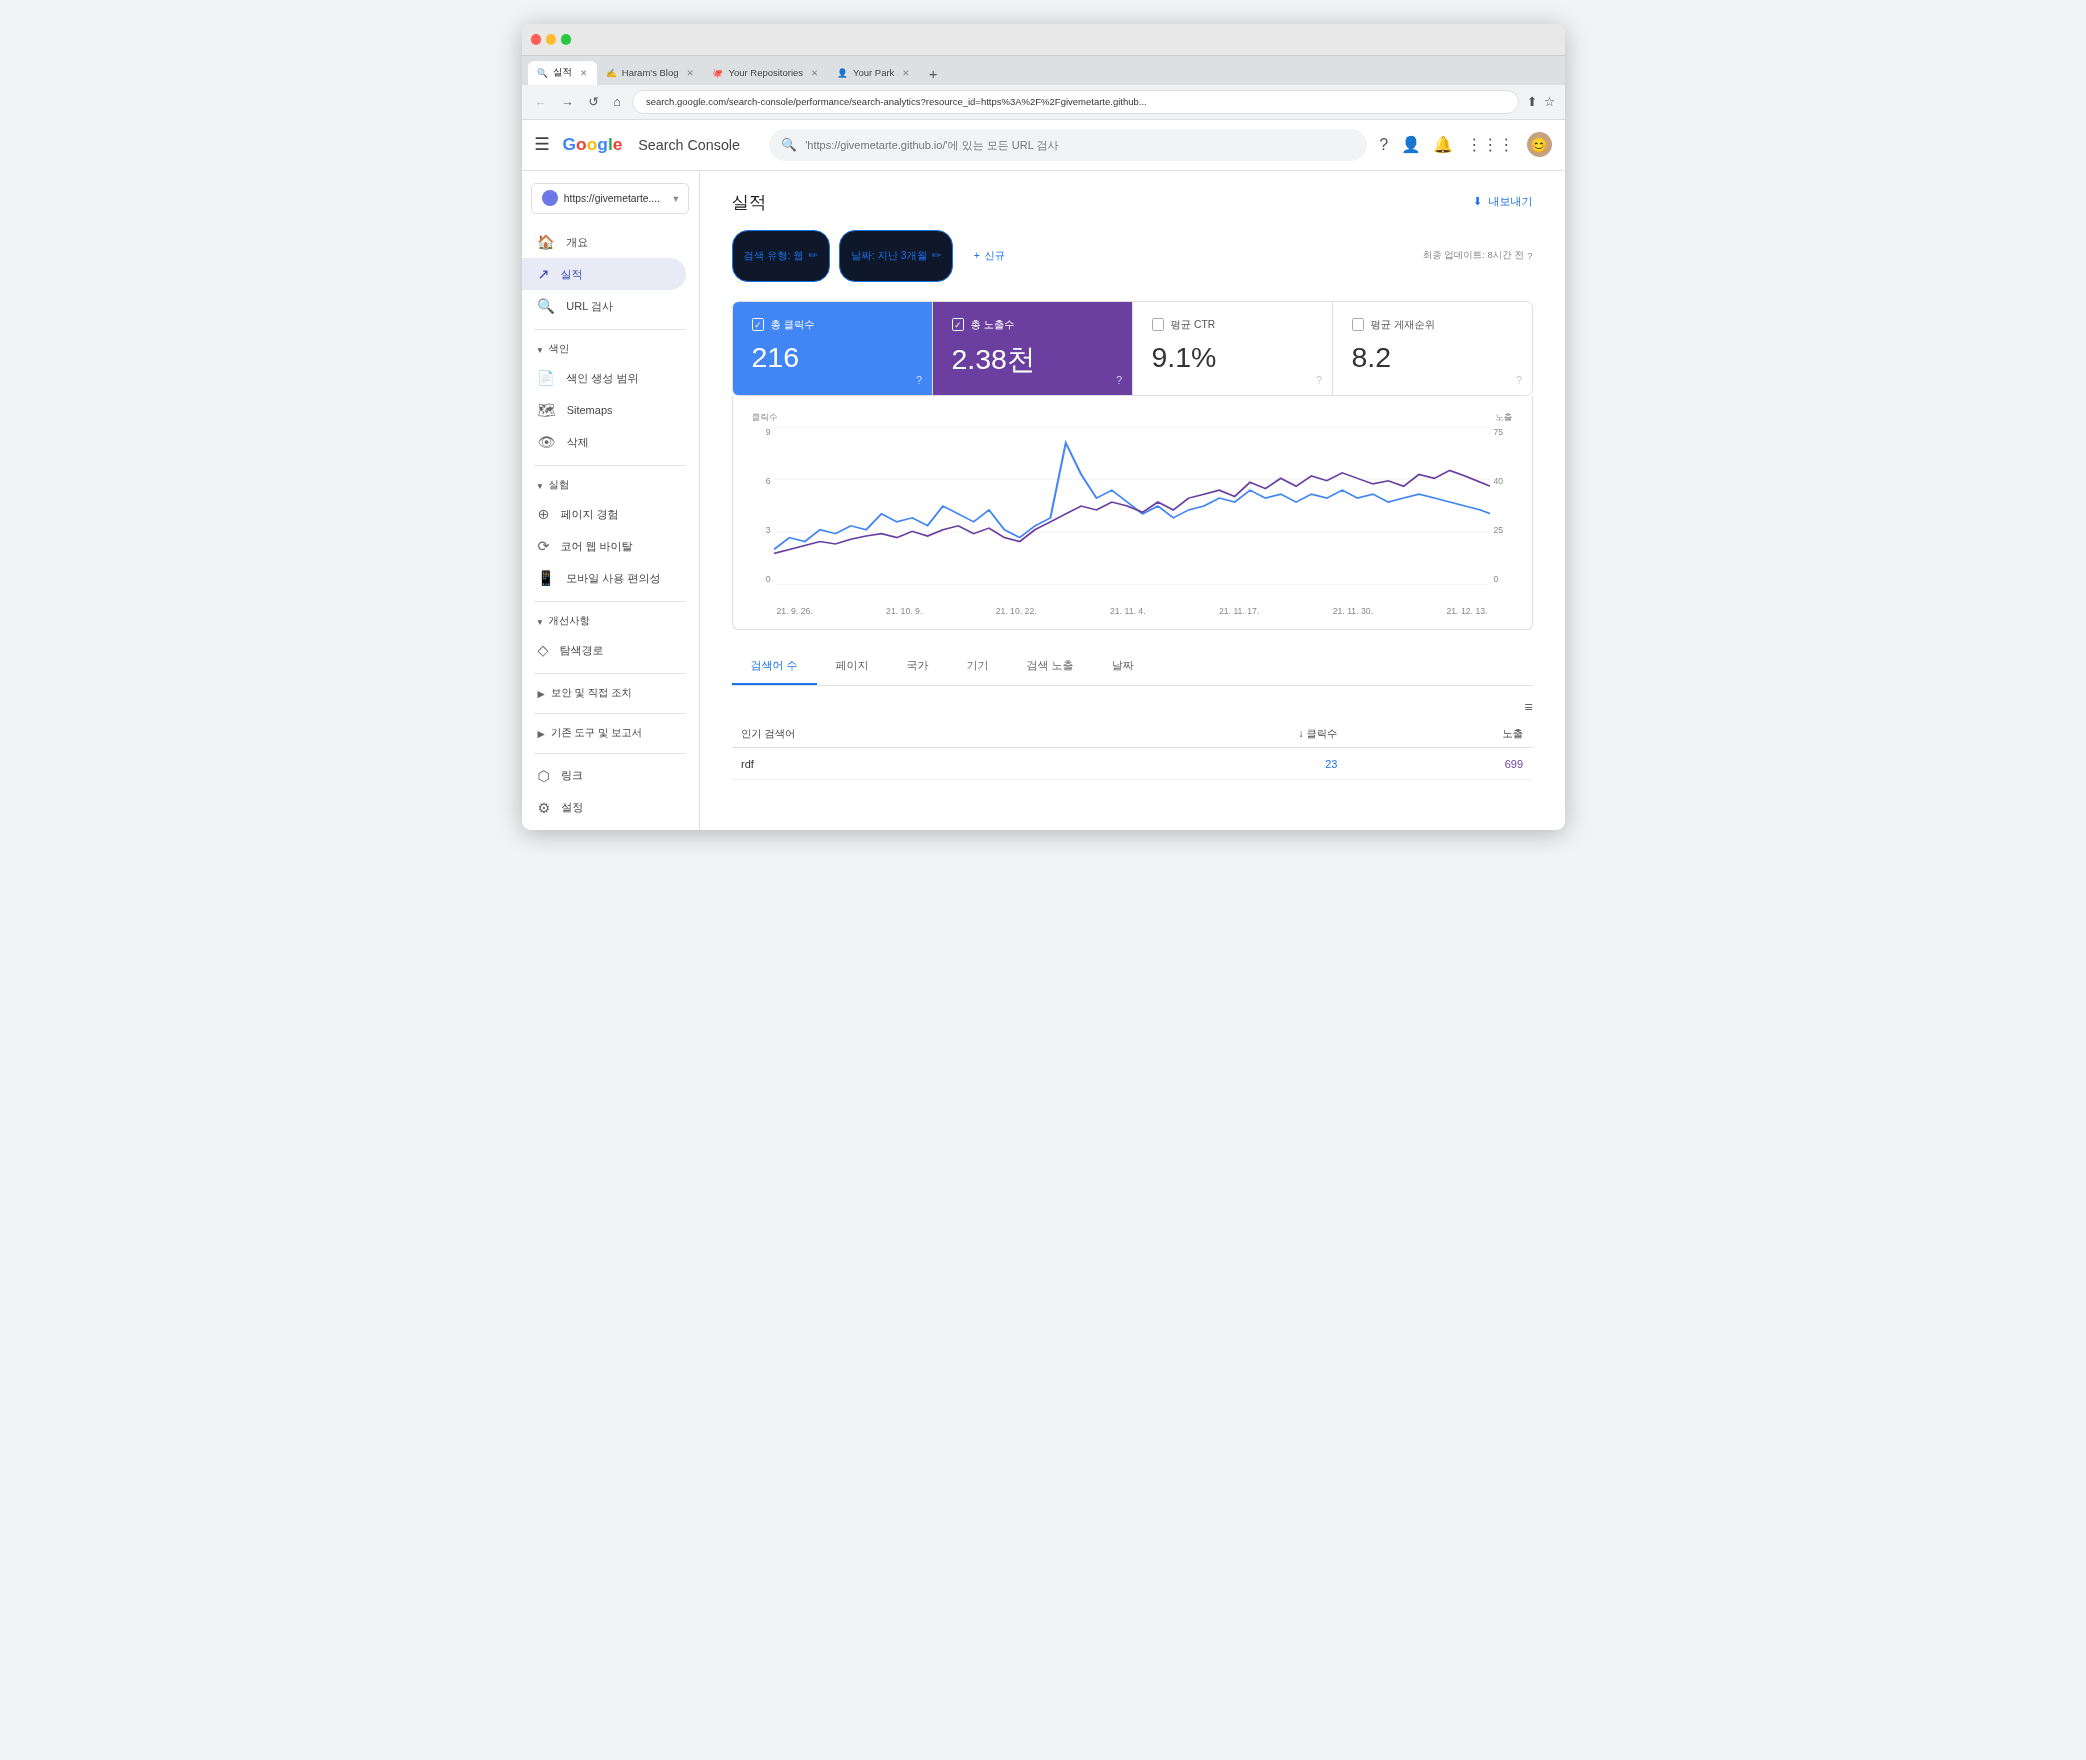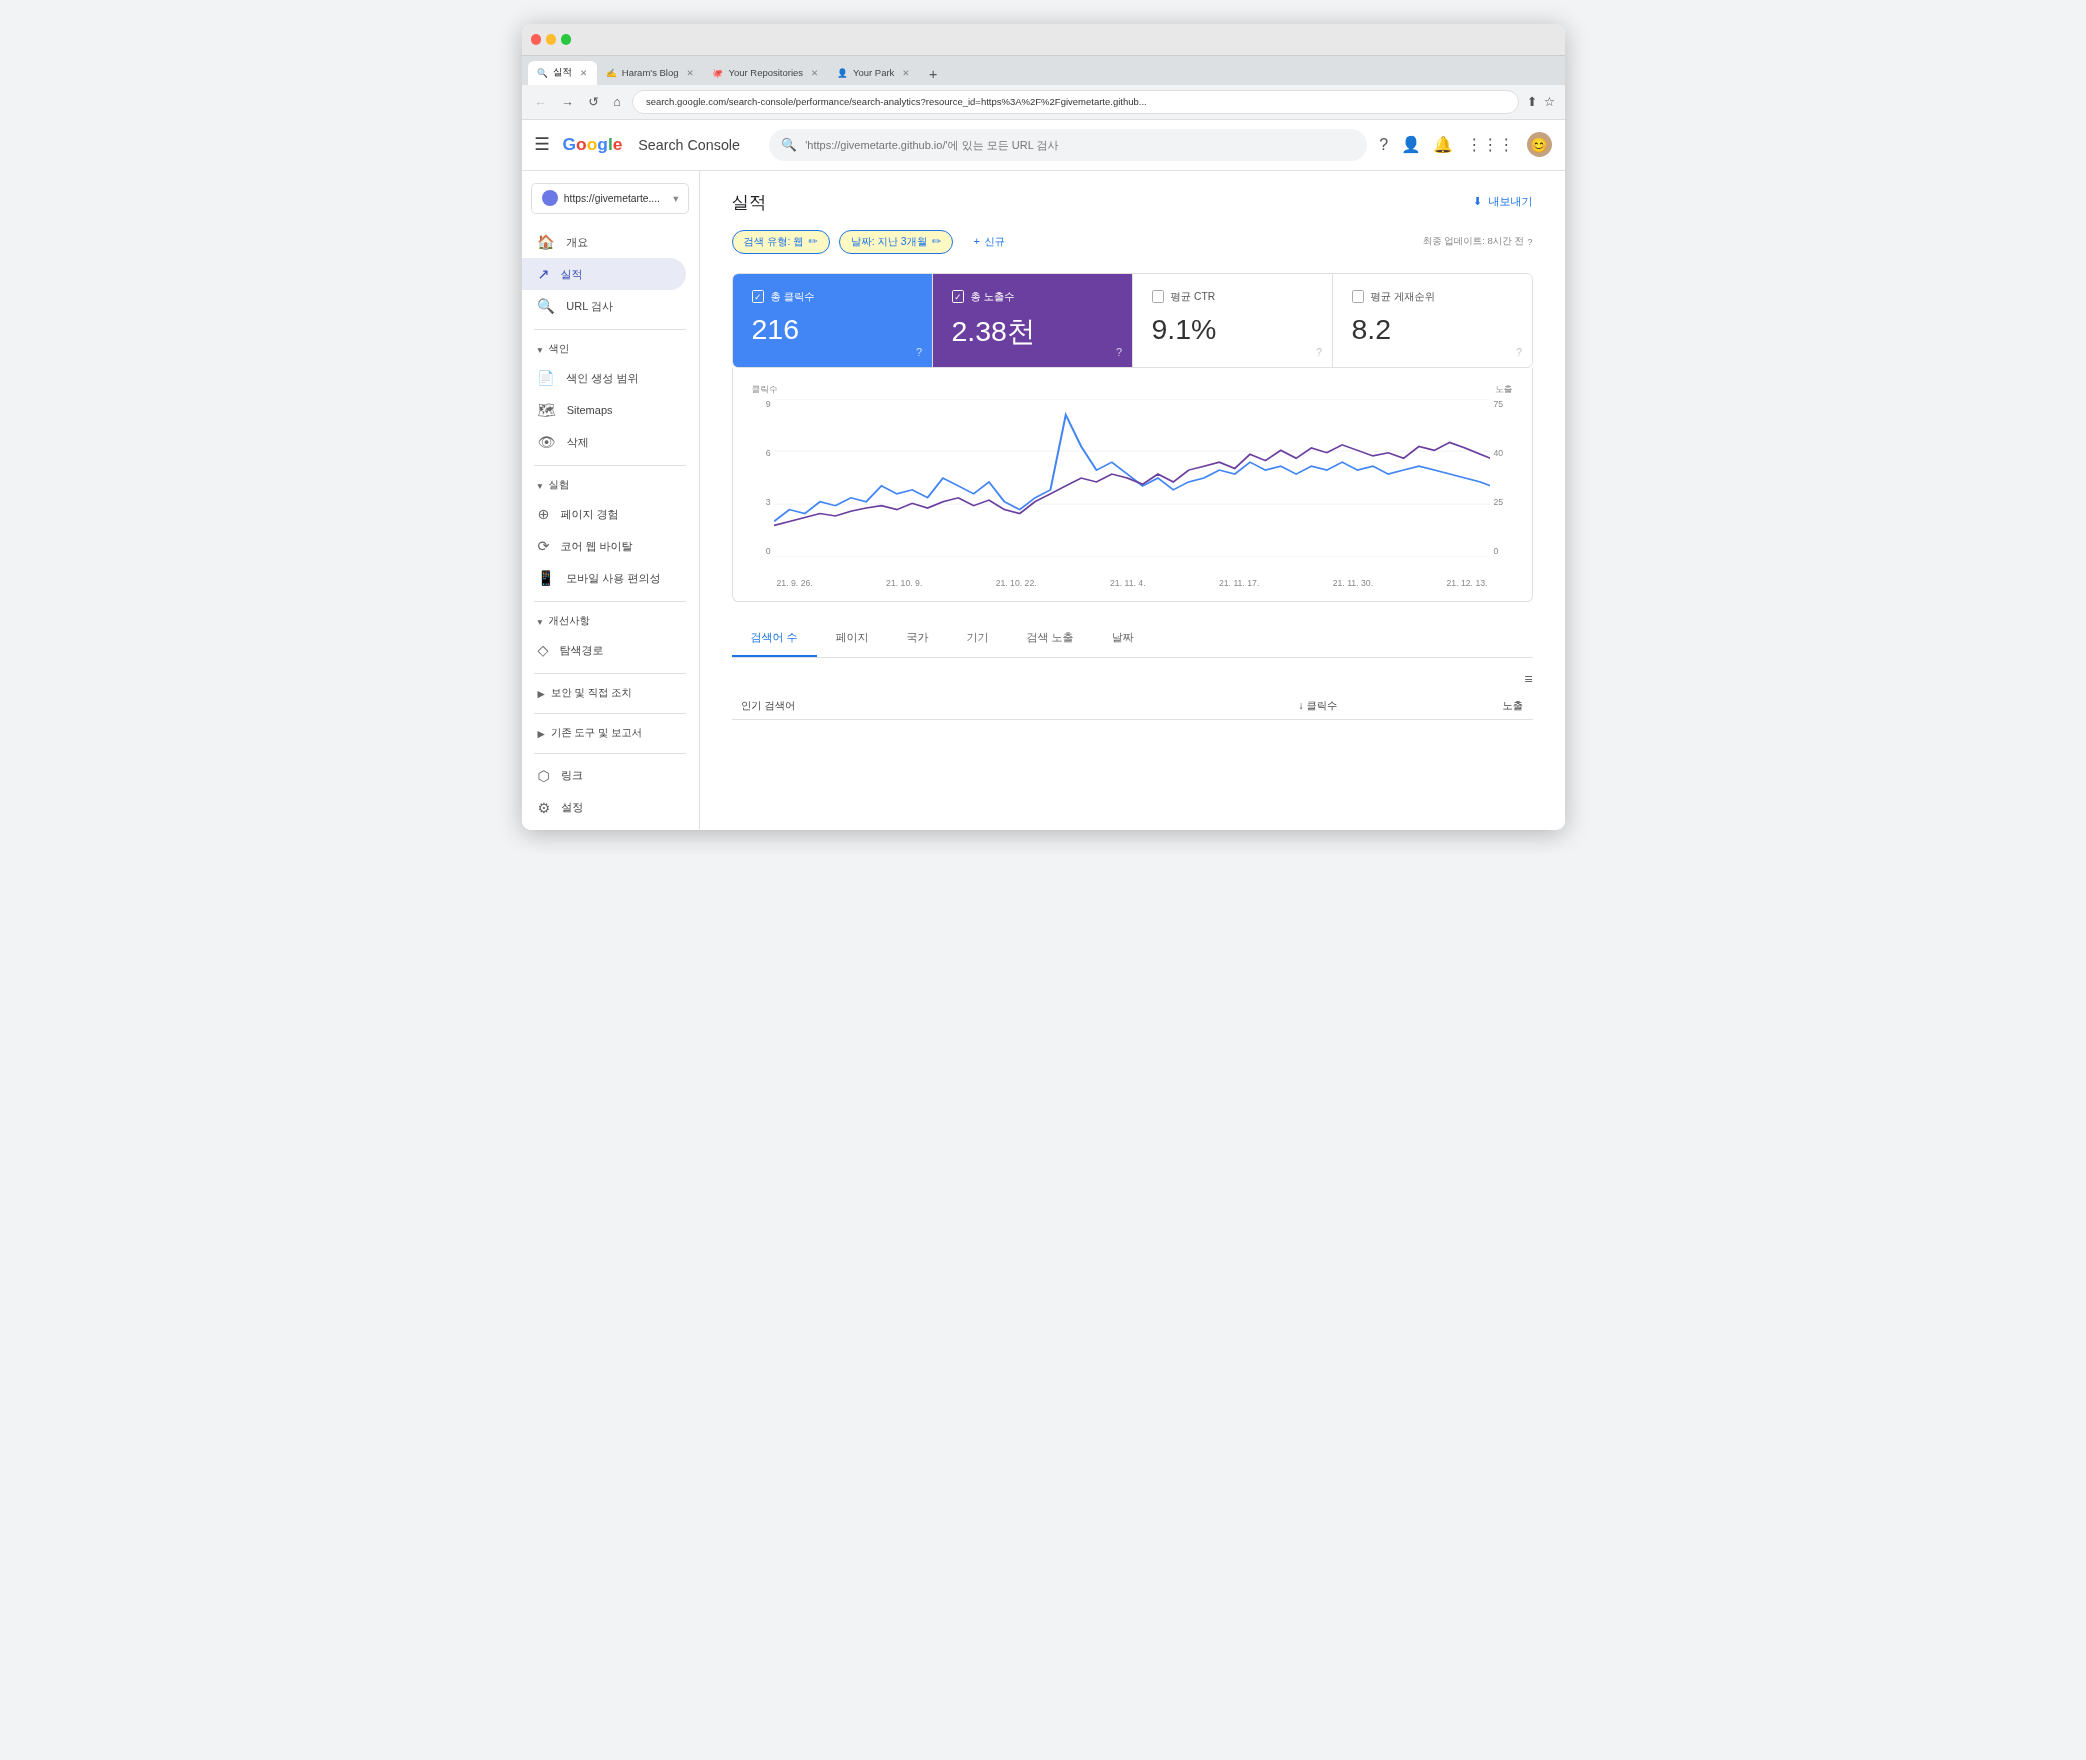--- a/index.html
+++ b/index.html
@@ -241,27 +241,27 @@
     .filter-bar {
       display: flex;
       align-items: center;
       gap: 9.5px;
       margin-bottom: 19px;
     }
     .filter-chip {
       display: flex;
       align-items: center;
       gap: 4.8px;
-      padding: 4px 11px;
+      padding: 18px 11px;
       border: 0.8px solid #1a73e8;
       border-radius: 16px;
       font-size: 10.3px;
       color: #1a73e8;
       cursor: pointer;
-      background: #fef9c3;
+      background: #0f172a;
     }
     .filter-chip .edit-icon { font-size: 11px; }
     .filter-add {
       display: flex;
       align-items: center;
       gap: 4.8px;
       padding: 4.8px 11px;
       border: none;
       font-size: 10.3px;
       color: #1a73e8;
@@ -731,20 +731,25 @@
             <tr>
               <th>인기 검색어</th>
               <th class="th-right" style="text-align:right; cursor:pointer;">
                 <span>↓</span>
                 <span>클릭수</span>
               </th>
               <th class="th-right" style="text-align:right;">노출</th>
             </tr>
           </thead>
           <tbody>
+            <tr class="table-row">
+              <td>rdf</td>
+              <td class="blue-num">23</td>
+              <td class="purple-num">699</td>
+            </tr>
           </tbody>
         </table>
 
       </div>
     </div>
   </div>
 </div>
 
 
 </body></html>

